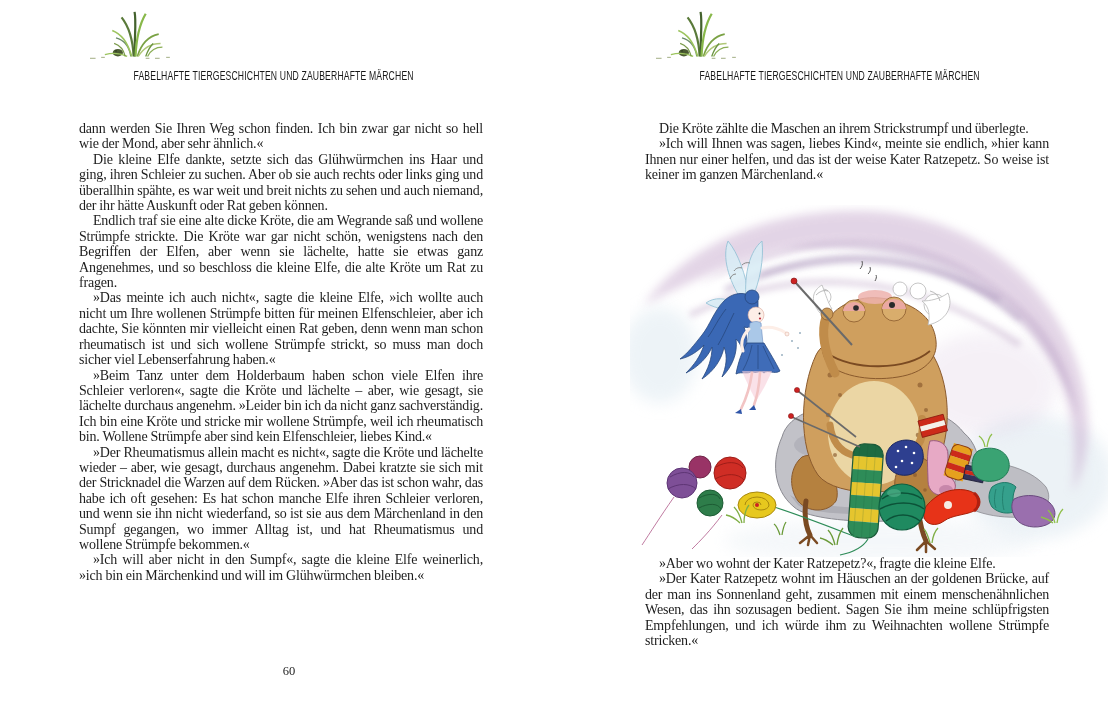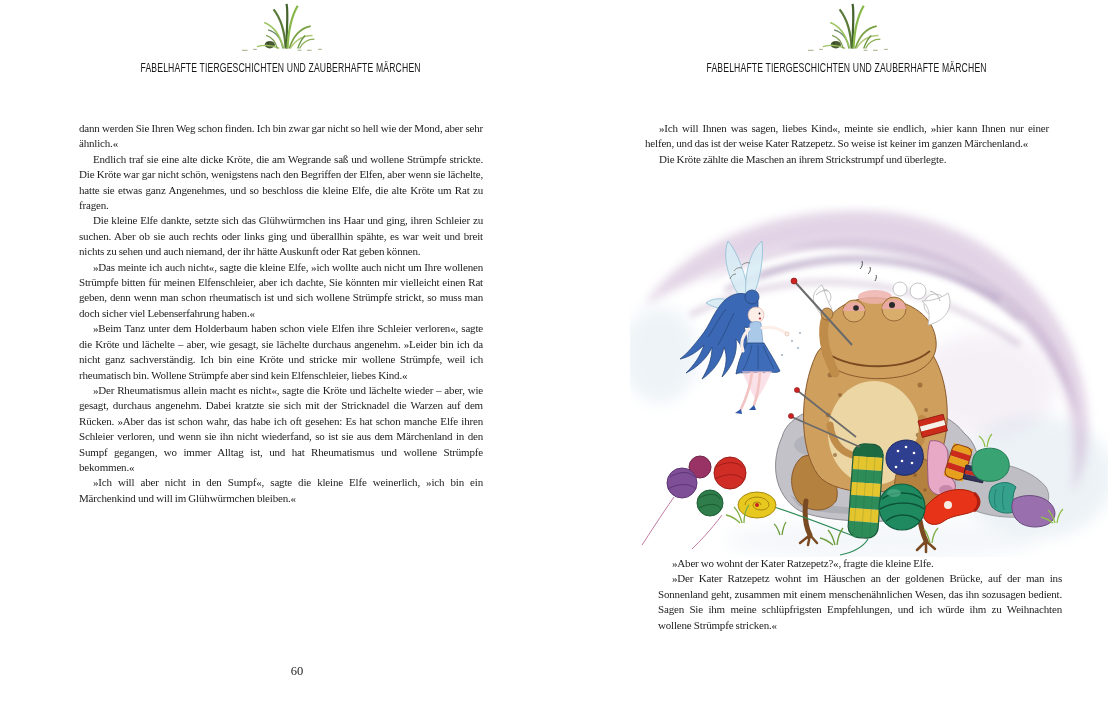--- a/index.html
+++ b/index.html
@@ -8,53 +8,53 @@
     background: #ffffff;
     position: relative;
     overflow: hidden;
     font-family: "Liberation Serif", serif;
     color: #1d1d1d;
   }
   .page { position: absolute; top: 0; width: 404px; height: 720px; }
   #left-page  { left: 79px; }
   #right-page { left: 645px; }
 
-  .page-header { height: 84px; padding-top: 2px; box-sizing: border-box; text-align: center; }
+  .page-header { height: 84px; padding-top: 10px; box-sizing: border-box; }
   .grass-svg { display: inline-block; }
   .running-title {
     display: inline-block;
     margin-top: 3px;
     font-family: "Liberation Sans", sans-serif;
     font-size: 12px;
     letter-spacing: 0.2px;
     color: #181818;
     white-space: nowrap;
     transform: scaleX(0.72) scaleY(1.04);
     transform-origin: center top;
   }
 
   .page-body {
     margin-top: 37px;
-    font-size: 11px;
+    font-size: 14px;
     line-height: 15.4px;
     text-align: justify;
     letter-spacing: -0.18px;
     word-spacing: -0.3px;
     hyphens: auto; -webkit-hyphens: auto;
   }
   .page-body p { margin: 0; text-indent: 14px; }
   .page-body p.no-indent { text-indent: 0; }
 
   .body-bottom {
-    position: absolute; top: 556px; left: 13px; width: 404px;
+    position: absolute; top: 556px; left: 0; width: 404px;
     margin-top: 0;
   }
 
   .page-number {
-    position: absolute; top: 664px; left: 16px; width: 100%;
+    position: absolute; top: 664px; left: 8px; width: 100%;
     text-align: center; font-size: 12.5px; color: #1d1d1d;
   }
 
   .illustration {
     position: absolute; left: -15px; top: 205px;
     width: 478px; height: 352px;
   }
   .defs-holder { position: absolute; width: 0; height: 0; overflow: hidden; }
 </style>
 </head>
@@ -85,42 +85,42 @@
 <div class="page" id="left-page">
   <div class="page-header">
     <svg class="grass-svg" viewBox="0 0 100 56" width="100" height="52">
         <use href="#grass-def"></use>
       </svg>
     <br>
     <span class="running-title">FABELHAFTE TIERGESCHICHTEN UND ZAUBERHAFTE MÄRCHEN</span>
   </div>
   <div class="page-body">
     <p class="no-indent">dann werden Sie Ihren Weg schon finden. Ich bin zwar gar nicht so hell wie der Mond, aber sehr ähnlich.«</p>
+    <p>Die kleine Elfe dankte, setzte sich das Glühwürmchen ins Haar und ging, ihren Schleier zu suchen. Aber ob sie auch rechts oder links ging und überallhin spähte, es war weit und breit nichts zu sehen und auch niemand, der ihr hätte Auskunft oder Rat geben können.</p>
     <p>Endlich traf sie eine alte dicke Kröte, die am Wegrande saß und wollene Strümpfe strickte. Die Kröte war gar nicht schön, wenigstens nach den Begriffen der Elfen, aber wenn sie lächelte, hatte sie etwas ganz Angenehmes, und so beschloss die kleine Elfe, die alte Kröte um Rat zu fragen.</p>
-    <p>Die kleine Elfe dankte, setzte sich das Glühwürmchen ins Haar und ging, ihren Schleier zu suchen. Aber ob sie auch rechts oder links ging und überallhin spähte, es war weit und breit nichts zu sehen und auch niemand, der ihr hätte Auskunft oder Rat geben können.</p>
     <p>»Das meinte ich auch nicht«, sagte die kleine Elfe, »ich wollte auch nicht um Ihre wollenen Strümpfe bitten für meinen Elfenschleier, aber ich dachte, Sie könnten mir vielleicht einen Rat geben, denn wenn man schon rheumatisch ist und sich wollene Strümpfe strickt, so muss man doch sicher viel Lebenserfahrung haben.«</p>
     <p>»Beim Tanz unter dem Holderbaum haben schon viele Elfen ihre Schleier verloren«, sagte die Kröte und lächelte – aber, wie gesagt, sie lächelte durchaus angenehm. »Leider bin ich da nicht ganz sachverständig. Ich bin eine Kröte und stricke mir wollene Strümpfe, weil ich rheumatisch bin. Wollene Strümpfe aber sind kein Elfenschleier, liebes Kind.«</p>
     <p>»Der Rheumatismus allein macht es nicht«, sagte die Kröte und lächelte wieder – aber, wie gesagt, durchaus angenehm. Dabei kratzte sie sich mit der Stricknadel die Warzen auf dem Rücken. »Aber das ist schon wahr, das habe ich oft gesehen: Es hat schon manche Elfe ihren Schleier verloren, und wenn sie ihn nicht wiederfand, so ist sie aus dem Märchenland in den Sumpf gegangen, wo immer Alltag ist, und hat Rheumatismus und wollene Strümpfe bekommen.«</p>
     <p>»Ich will aber nicht in den Sumpf«, sagte die kleine Elfe weinerlich, »ich bin ein Märchenkind und will im Glühwürmchen bleiben.«</p>
   </div>
   <div class="page-number">60</div>
 </div>
 
 <div class="page" id="right-page">
   <div class="page-header">
     <svg class="grass-svg" viewBox="0 0 100 56" width="100" height="52">
         <use href="#grass-def"></use>
       </svg>
     <br>
     <span class="running-title">FABELHAFTE TIERGESCHICHTEN UND ZAUBERHAFTE MÄRCHEN</span>
   </div>
 
   <div class="page-body">
+    <p>Die Kröte zählte die Maschen an ihrem Strickstrumpf und überlegte.</p>
     <p>»Ich will Ihnen was sagen, liebes Kind«, meinte sie endlich, »hier kann Ihnen nur einer helfen, und das ist der weise Kater Ratzepetz. So weise ist keiner im ganzen Märchenland.«</p>
-    <p>Die Kröte zählte die Maschen an ihrem Strickstrumpf und überlegte.</p>
   </div>
 
   <svg class="illustration" viewBox="0 0 478 352" role="img" aria-label="Watercolor illustration: a small blue-haired elf with translucent wings hovers before a large old toad with white hair tufts that sits on a gray rock knitting a green-and-yellow striped stocking, surrounded by balls of wool and a pile of colourful knitted socks beneath a sweeping lavender watercolor arc.">
     <defs>
       <filter id="blur3" x="-30%" y="-30%" width="160%" height="160%">
           <feGaussianBlur stdDeviation="3"></feGaussianBlur>
         </filter>
       <filter id="blur5" x="-30%" y="-30%" width="160%" height="160%">
           <feGaussianBlur stdDeviation="5"></feGaussianBlur>
         </filter>

